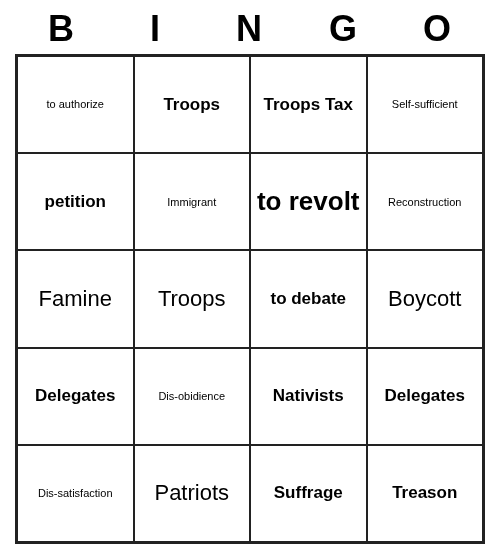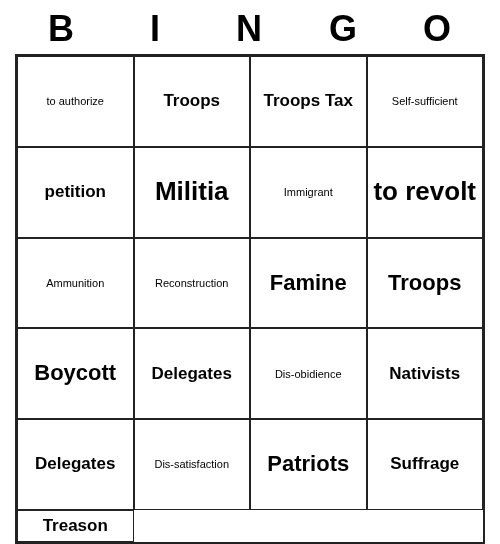--- a/index.html
+++ b/index.html
@@ -41,21 +41,21 @@
       justify-content: center;
       text-align: center;
       padding: 4px;
       font-size: 13px;
       line-height: 1.3;
       word-break: break-word;
       hyphens: manual;
     }
     .bingo-cell.large {
       font-size: 22px;
-      font-weight: bold;
+      font-weight: normal;
     }
     .bingo-cell.xlarge {
       font-size: 26px;
       font-weight: bold;
     }
     .bingo-cell.medium {
       font-size: 17px;
       font-weight: bold;
     }
     .bingo-cell.small {
@@ -72,27 +72,26 @@
   <span>G</span>
   <span>O</span>
 </div>
 
 <div class="bingo-grid" id="grid-container">
 <div class="bingo-cell small">to authorize</div>
     <div class="bingo-cell medium">Troops</div>
     <div class="bingo-cell medium">Troops Tax</div>
     <div class="bingo-cell small">Self-sufficient</div>
     <div class="bingo-cell medium">petition</div>
-    <div class="bingo-cell xlarge">Militia</div>
     <div class="bingo-cell small">Immigrant</div>
     <div class="bingo-cell xlarge">to revolt</div>
-    <div class="bingo-cell small">Ammunition</div>
     <div class="bingo-cell small">Reconstruction</div>
     <div class="bingo-cell large">Famine</div>
     <div class="bingo-cell large">Troops</div>
+    <div class="bingo-cell medium">to debate</div>
     <div class="bingo-cell large">Boycott</div>
     <div class="bingo-cell medium">Delegates</div>
     <div class="bingo-cell small">Dis-obidience</div>
     <div class="bingo-cell medium">Nativists</div>
     <div class="bingo-cell medium">Delegates</div>
     <div class="bingo-cell small">Dis-satisfaction</div>
     <div class="bingo-cell large">Patriots</div>
     <div class="bingo-cell medium">Suffrage</div>
     <div class="bingo-cell medium">Treason</div>
   </div>

